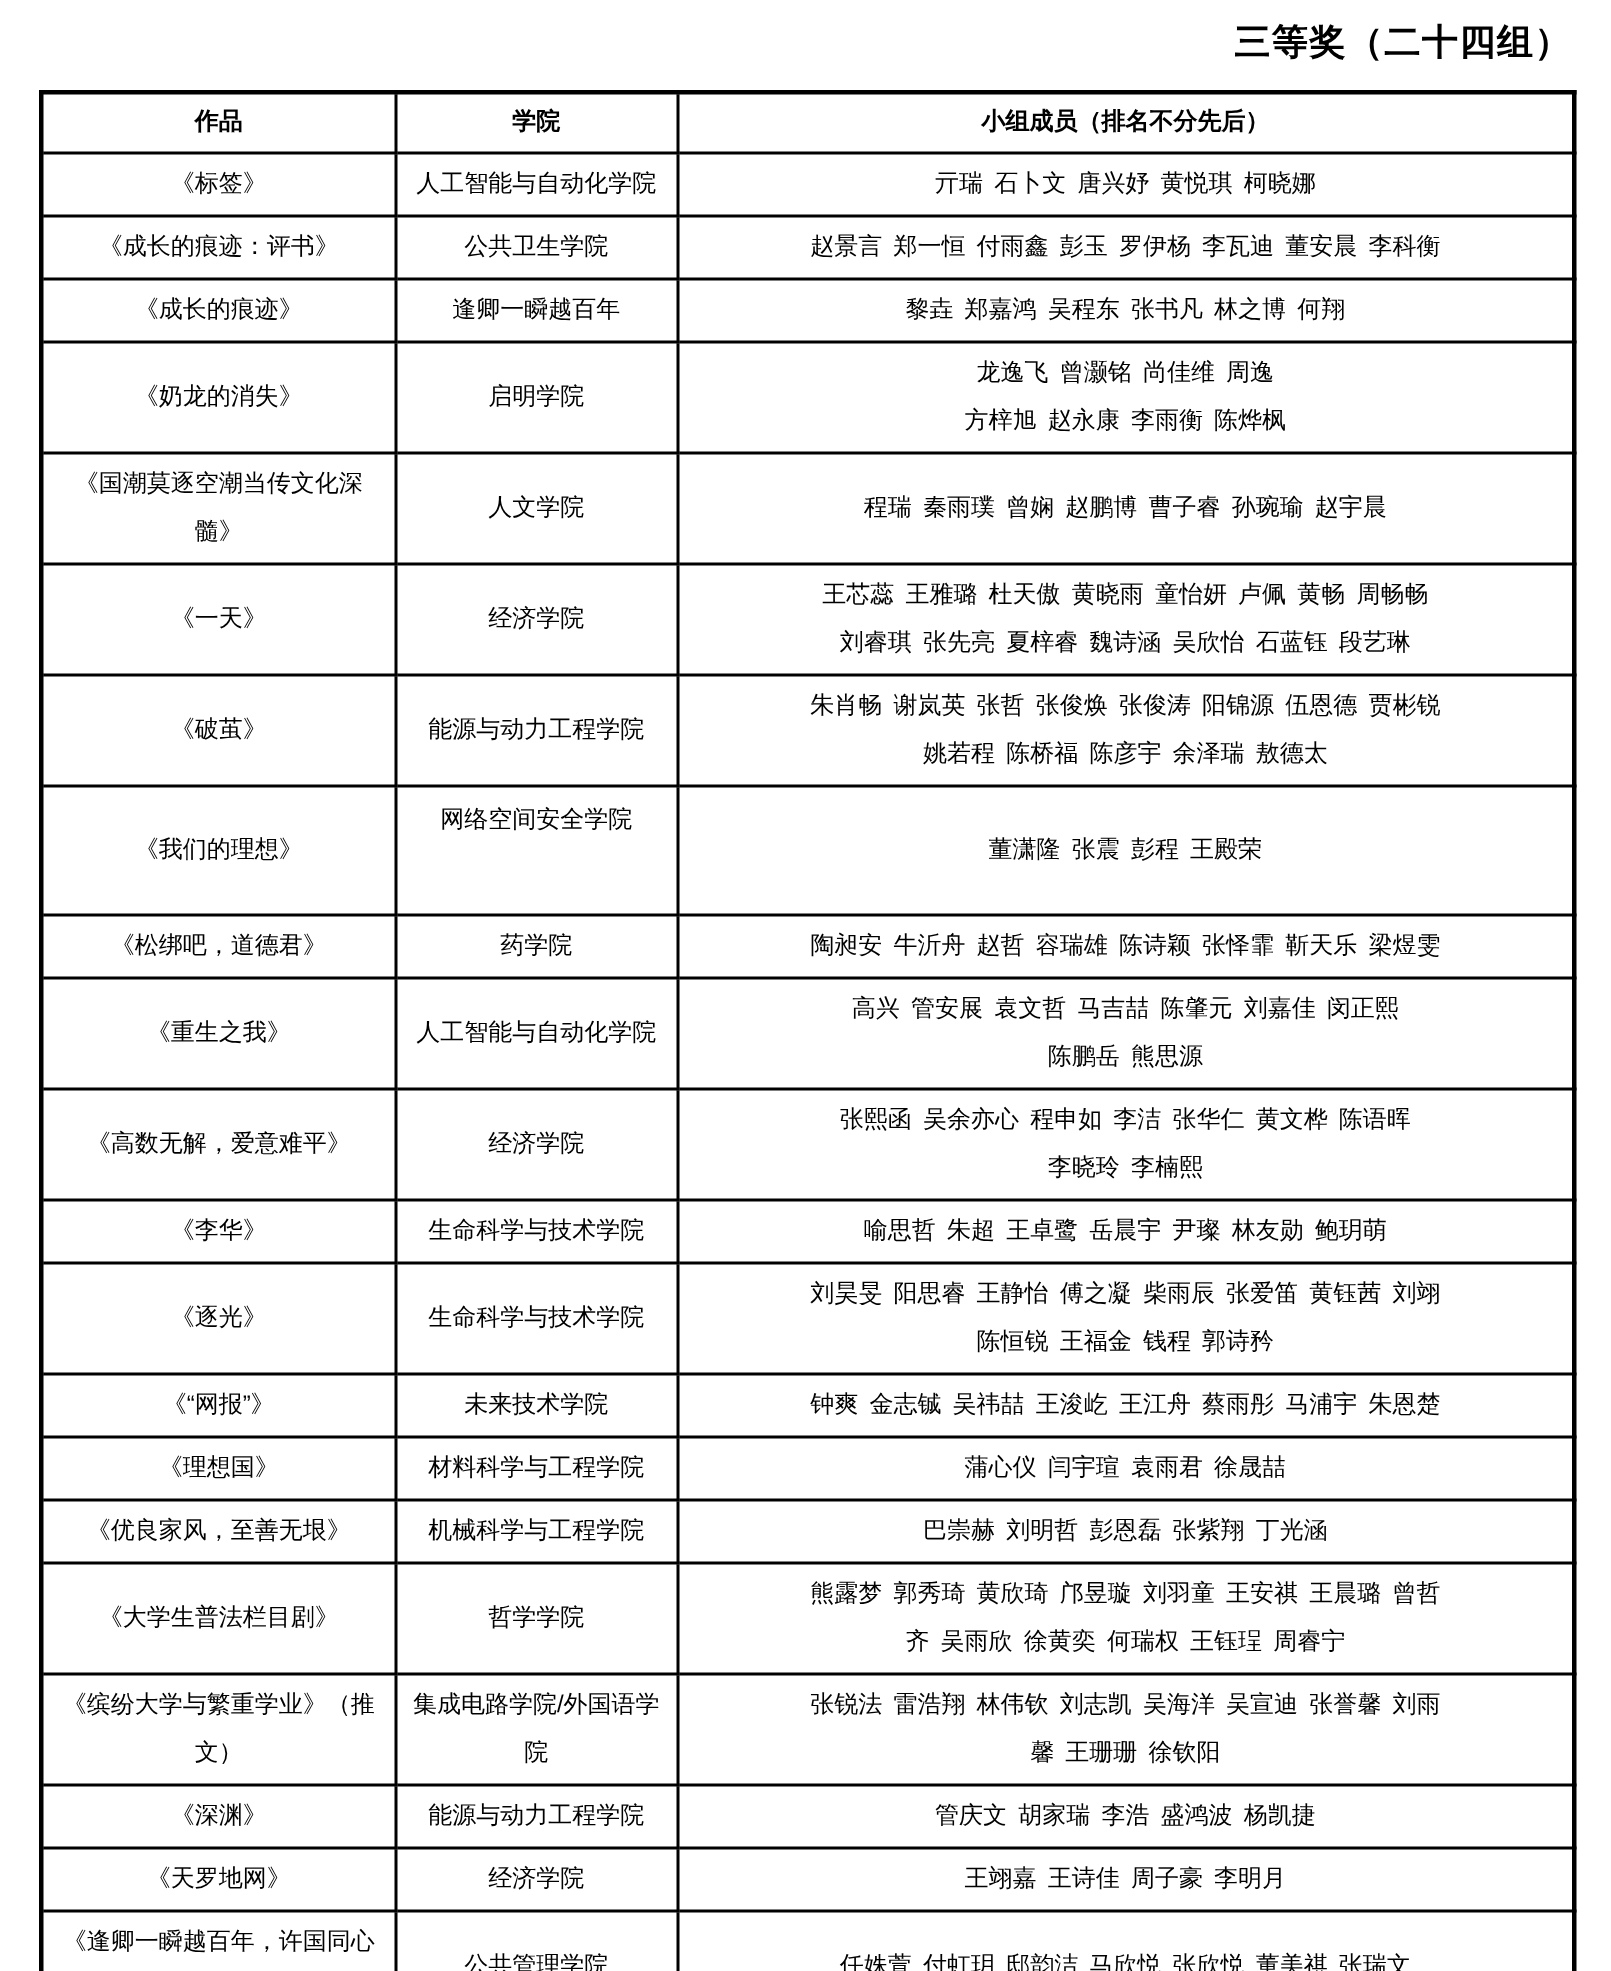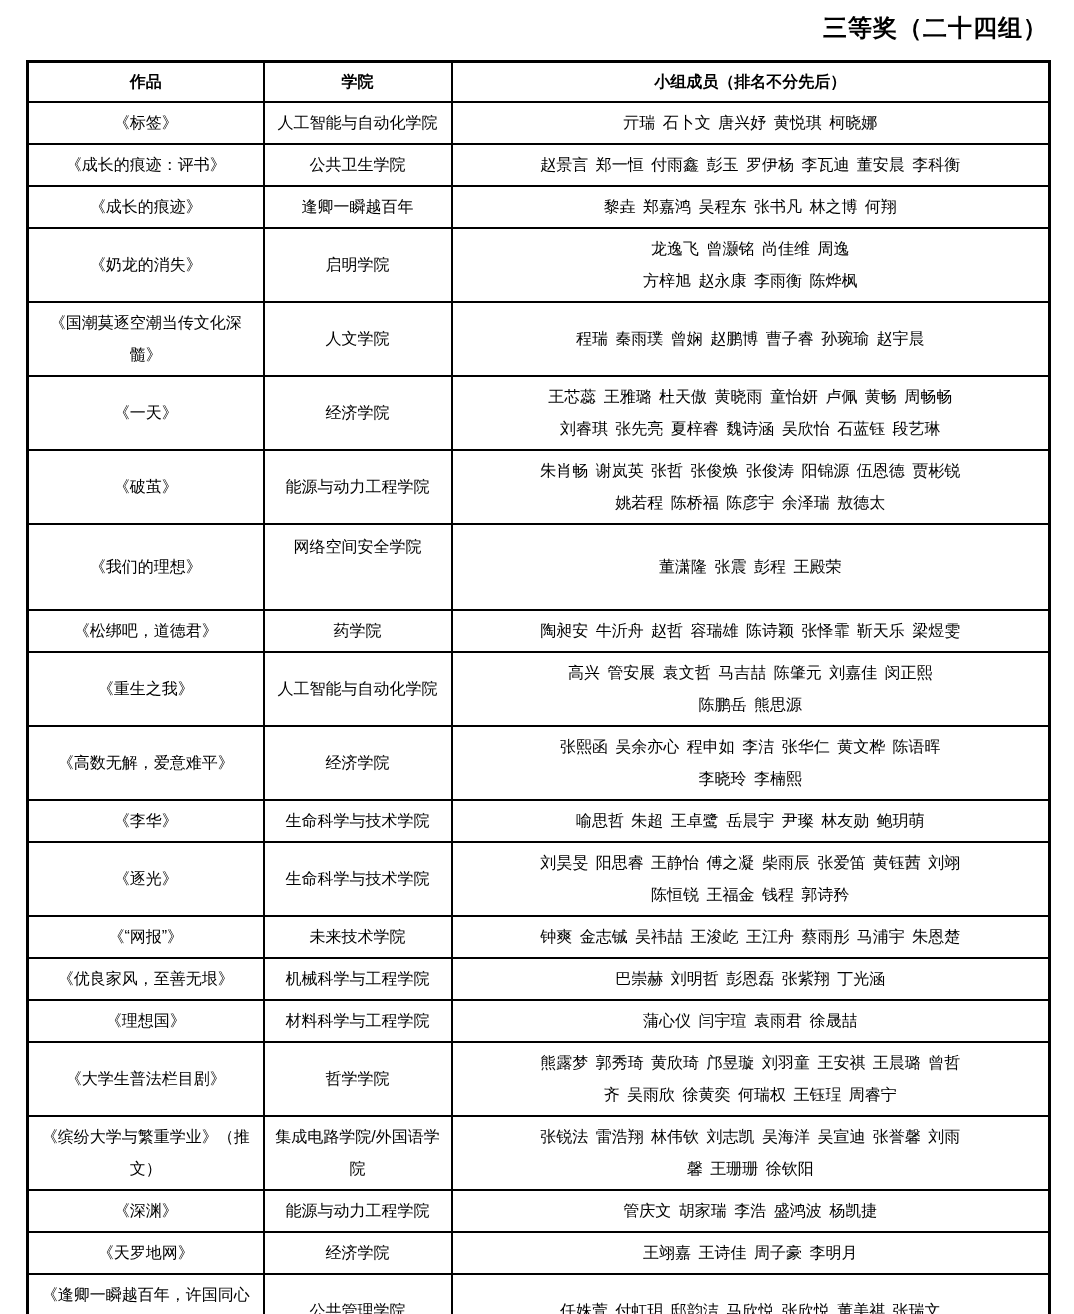--- a/index.html
+++ b/index.html
@@ -118,28 +118,28 @@
     <td class="college">生命科学与技术学院</td>
     <td class="members">刘昊旻 阳思睿 王静怡 傅之凝 柴雨辰 张爱笛 黄钰茜 刘翊
 陈恒锐 王福金 钱程 郭诗矜</td>
   </tr>
         <tr>
     <td class="work">《“网报”》</td>
     <td class="college">未来技术学院</td>
     <td class="members">钟爽 金志铖 吴祎喆 王浚屹 王江舟 蔡雨彤 马浦宇 朱恩楚</td>
   </tr>
         <tr>
+    <td class="work">《理想国》</td>
+    <td class="college">材料科学与工程学院</td>
+    <td class="members">蒲心仪 闫宇瑄 袁雨君 徐晟喆</td>
+  </tr>
+        <tr>
     <td class="work">《优良家风，至善无垠》</td>
     <td class="college">机械科学与工程学院</td>
     <td class="members">巴崇赫 刘明哲 彭恩磊 张紫翔 丁光涵</td>
-  </tr>
-        <tr>
-    <td class="work">《理想国》</td>
-    <td class="college">材料科学与工程学院</td>
-    <td class="members">蒲心仪 闫宇瑄 袁雨君 徐晟喆</td>
   </tr>
         <tr>
     <td class="work">《大学生普法栏目剧》</td>
     <td class="college">哲学学院</td>
     <td class="members">熊露梦 郭秀琦 黄欣琦 邝昱璇 刘羽童 王安祺 王晨璐 曾哲
 齐 吴雨欣 徐黄奕 何瑞权 王钰珵 周睿宁</td>
   </tr>
         <tr>
     <td class="work">《缤纷大学与繁重学业》（推文）</td>
     <td class="college">集成电路学院/外国语学院</td>

